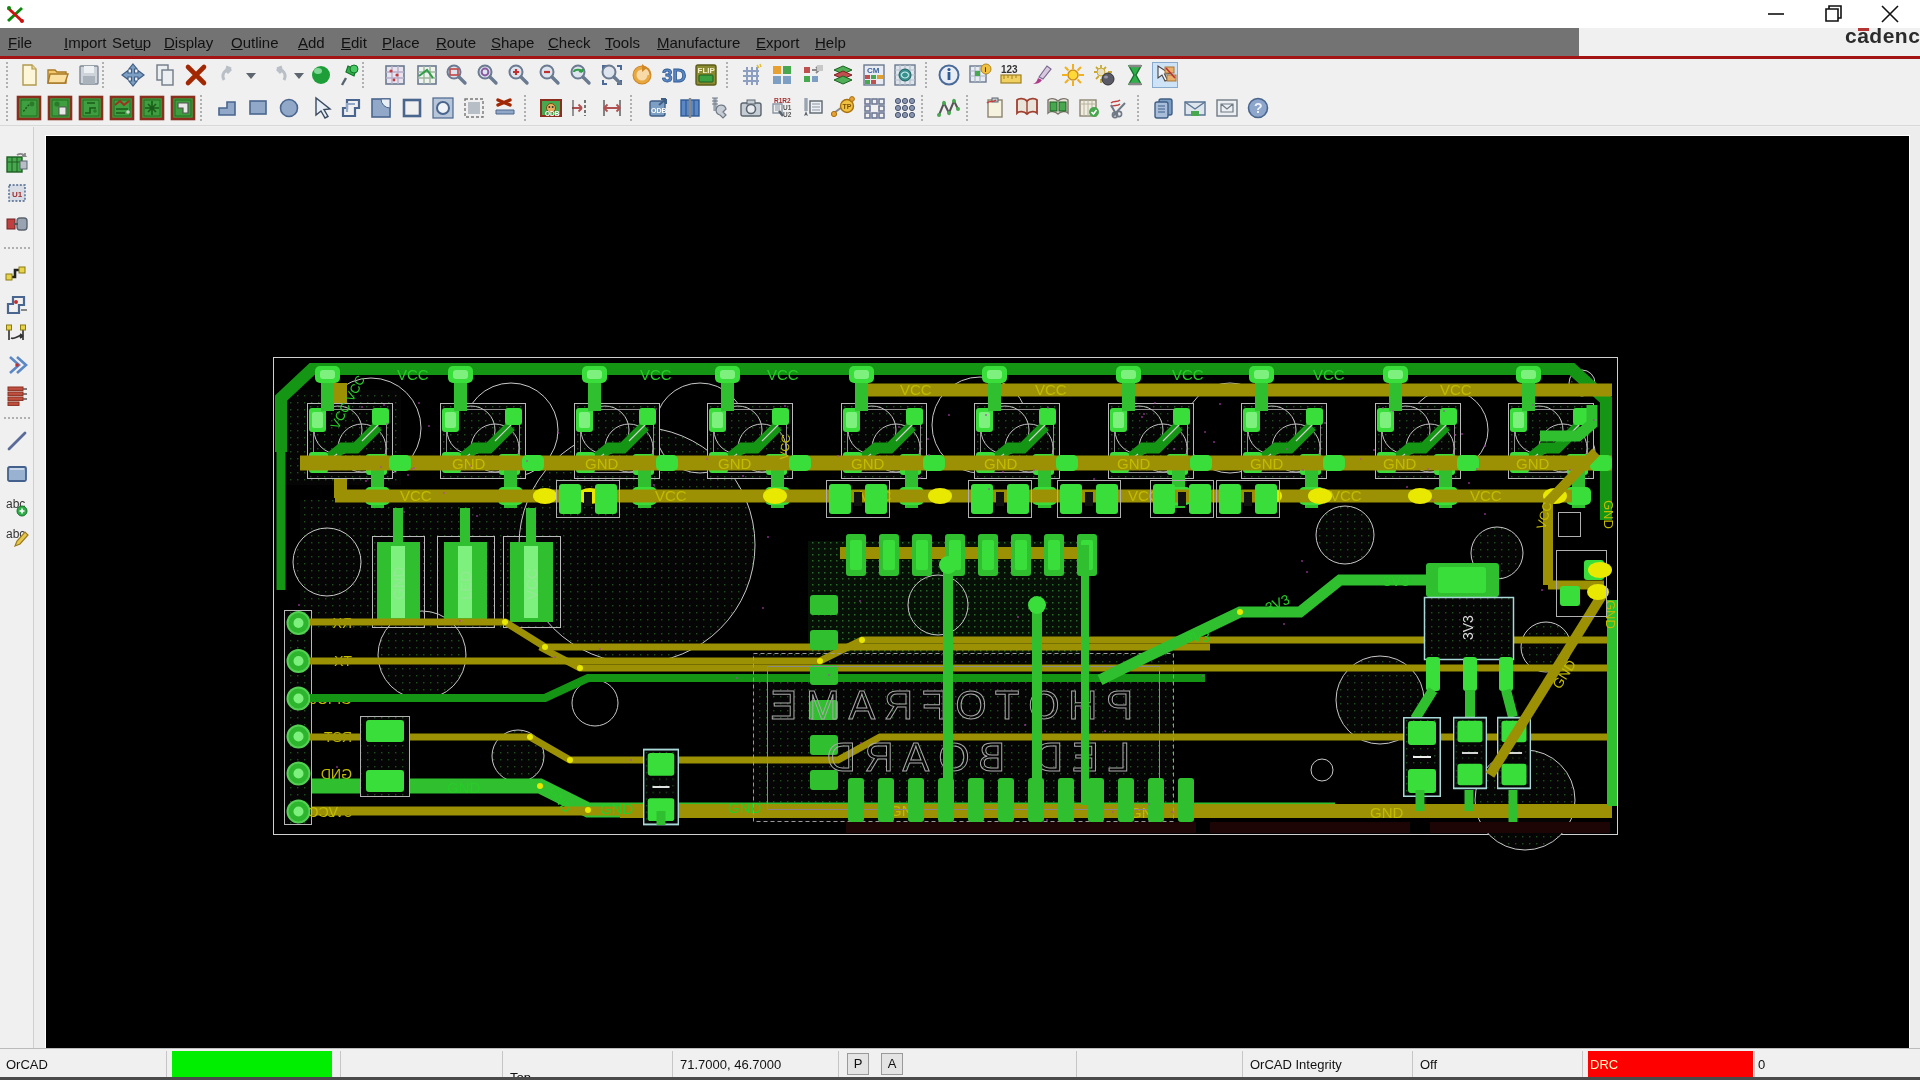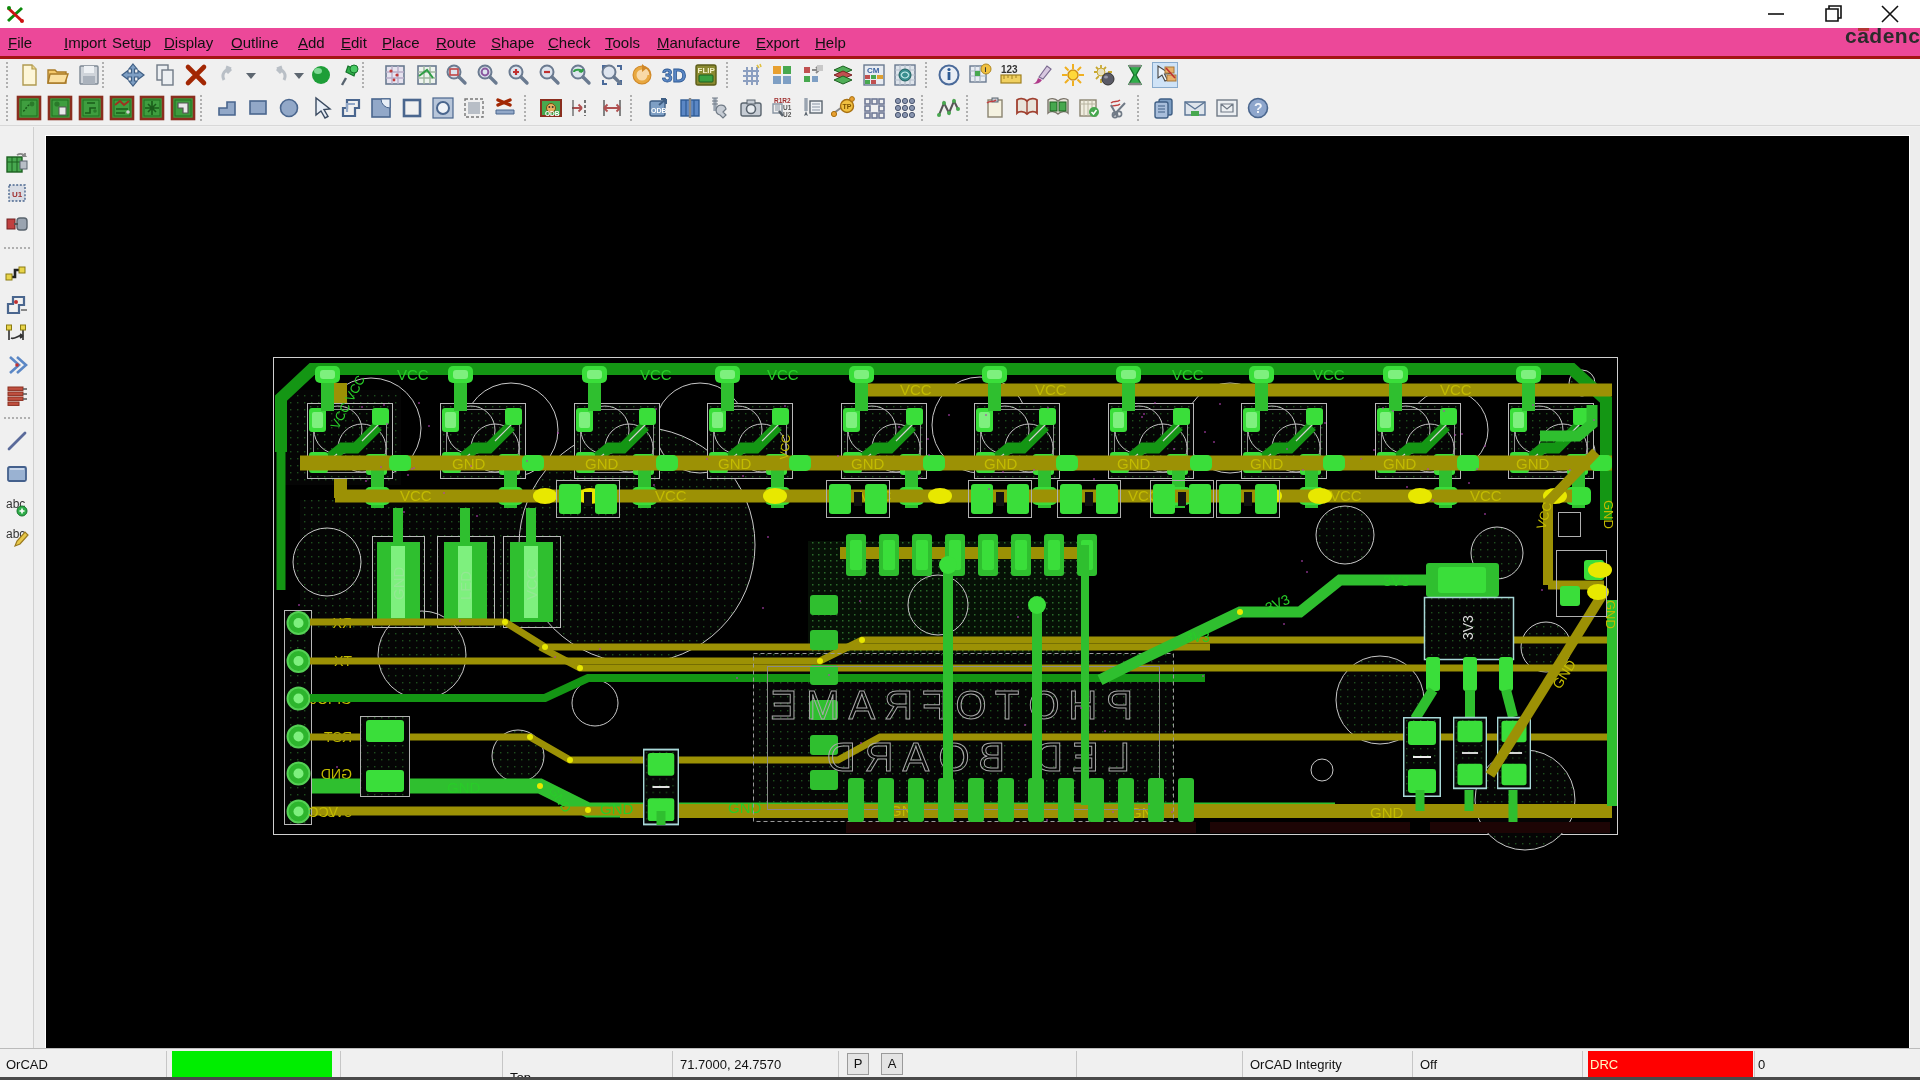--- a/index.html
+++ b/index.html
@@ -1,17 +1,17 @@
 <!DOCTYPE html>
 <html><head><meta charset="utf-8"><style>
 *{margin:0;padding:0;box-sizing:border-box}
 html,body{width:1920px;height:1080px;overflow:hidden;background:#f0f0f0;font-family:"Liberation Sans",sans-serif}
 #titlebar{position:absolute;left:0;top:0;width:1920px;height:28px;background:#fff}
 #title{position:absolute;left:30px;top:6px;font-size:15px;color:#111}
-#menubar{position:absolute;left:0;top:28px;width:1920px;height:28px;background:#ec4899}
+#menubar{position:absolute;left:0;top:28px;width:1579px;height:28px;background:#737373}
 #menubar span{position:absolute;top:6px;font-size:15px;color:#111}
 #redline{position:absolute;left:0;top:56px;width:1920px;height:3px;background:#a31515}
 #tb1{position:absolute;left:0;top:59px;width:1920px;height:33px;background:#f0f0f0}
 #tb2{position:absolute;left:0;top:92px;width:1920px;height:34px;background:#f0f0f0;border-bottom:1px solid #d8d8d8}
 .i{position:absolute;width:26px;height:26px;top:3px}
 .sep{position:absolute;top:3px;width:2px;height:26px;border-left:2px dotted #b0b0b0}
 #main{position:absolute;left:0;top:127px;width:1920px;height:921px;background:#ededed}
 #sidebar{position:absolute;left:0;top:0;width:34px;height:921px;background:#f0f0f0;border-right:1px solid #cfcfcf}
 .si{position:absolute;left:5px;width:24px;height:24px}
 .ssep{position:absolute;left:4px;width:26px;height:2px;border-top:2px dotted #b0b0b0}
@@ -1054,21 +1054,21 @@
             <rect x="1430" y="822" width="180" height="11"></rect>
           </g>
         </g>
       </svg>
     </div>
 </div>
 <div id="statusbar">
 <span style="position:absolute;left:6px;top:8px">OrCAD</span>
 <div style="position:absolute;left:172px;top:2px;width:160px;height:27px;background:#00ee00"></div>
 <span style="position:absolute;left:510px;top:21px">Top</span>
-<span style="position:absolute;left:680px;top:8px">71.7000, 24.7570</span>
+<span style="position:absolute;left:680px;top:8px">71.7000, 46.7000</span>
 <div class="btn" style="left:847px">P</div>
 <div class="btn" style="left:881px">A</div>
 <span style="position:absolute;left:1250px;top:8px">OrCAD Integrity</span>
 <span style="position:absolute;left:1420px;top:8px">Off</span>
 <div style="position:absolute;left:1588px;top:2px;width:165px;height:27px;background:#ff0000">
       <span style="position:absolute;left:2px;top:6px;color:#fef9c3">DRC</span>
     </div>
 <span style="position:absolute;left:1758px;top:8px">0</span>
 <div class="vs" style="left:166px"></div>
     <div class="vs" style="left:340px"></div>

